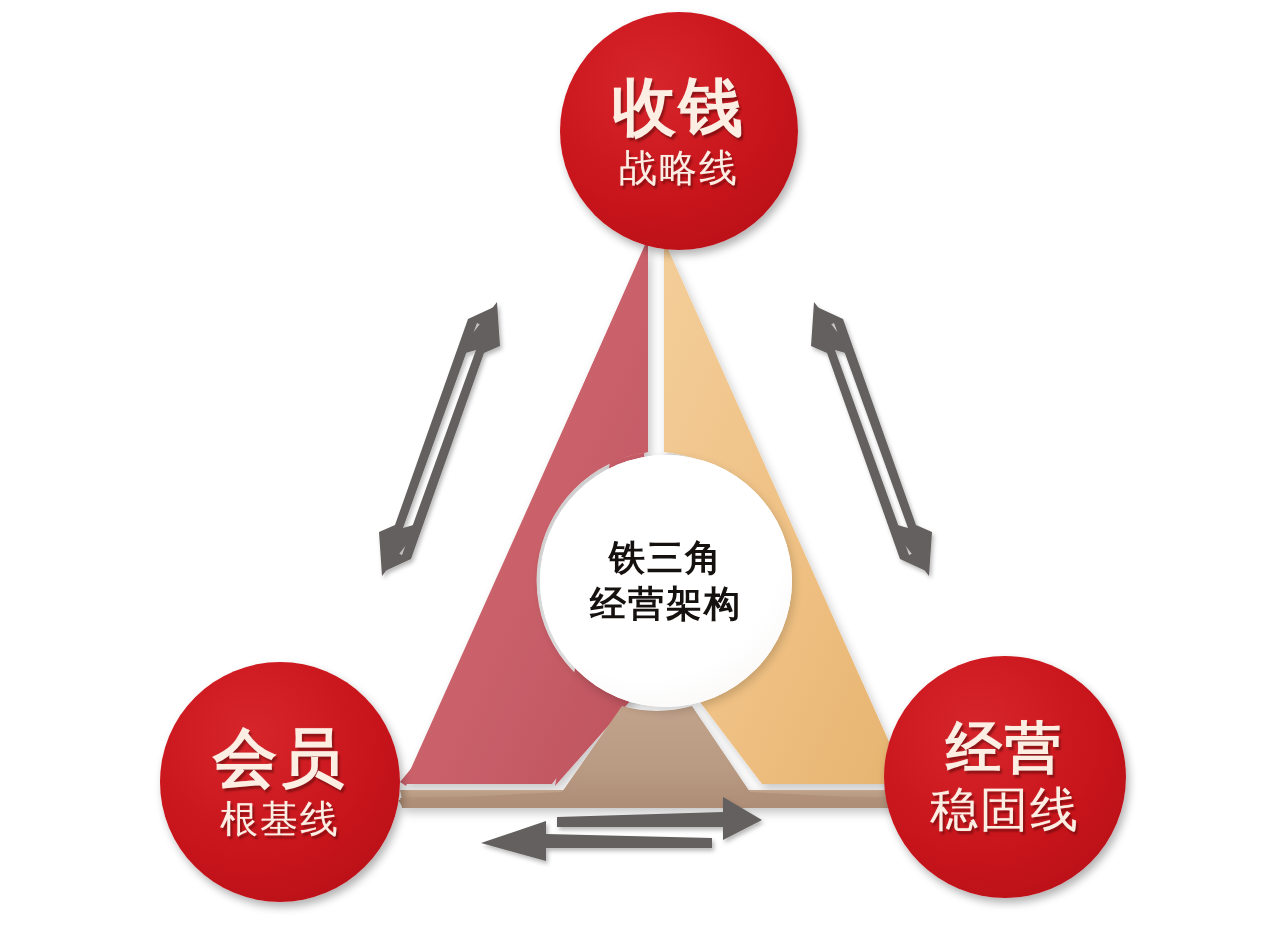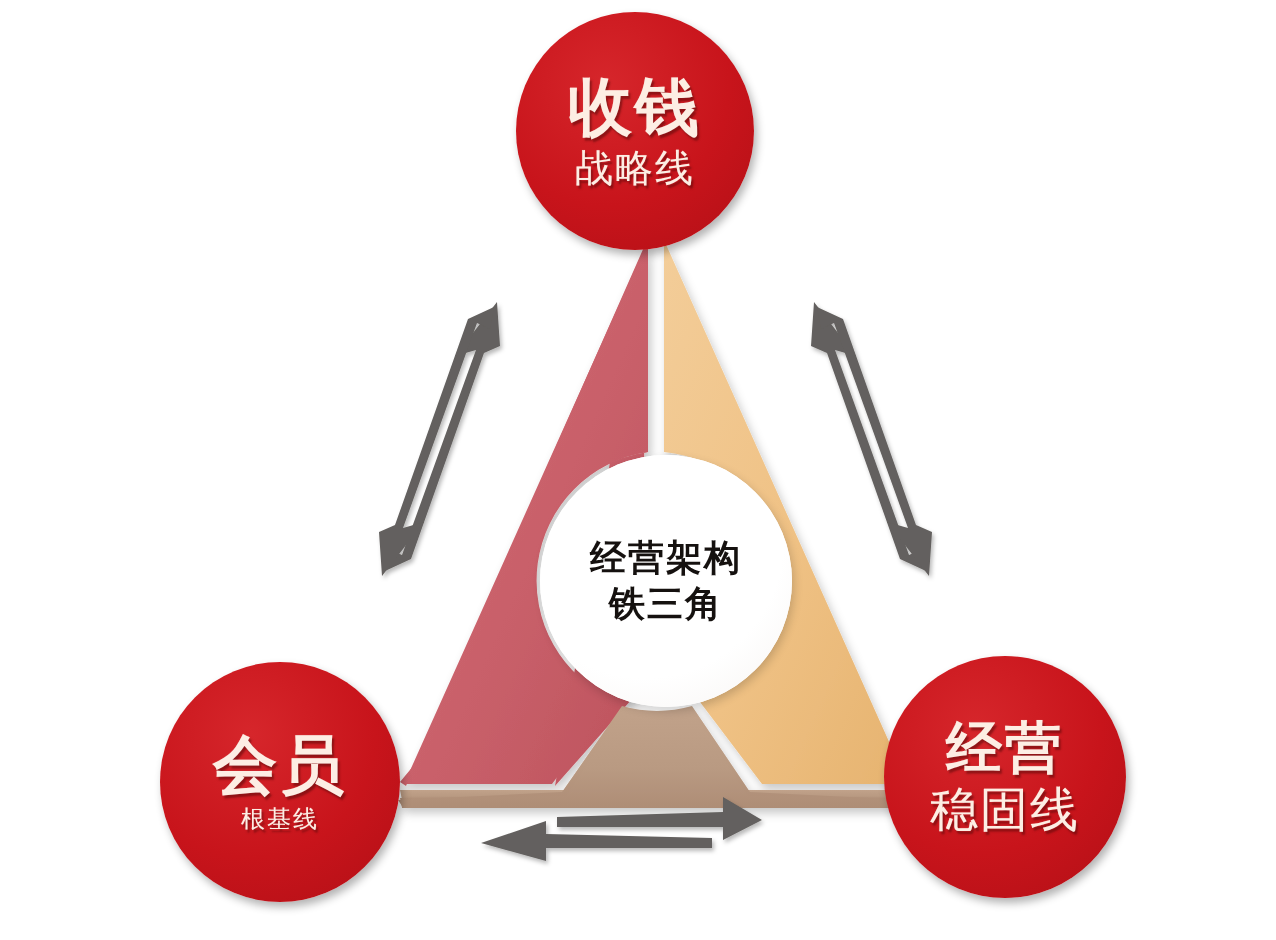--- a/index.html
+++ b/index.html
@@ -50,32 +50,32 @@
   }
   .node-red .node-sub {
     color: #fdeee4;
     font-weight: normal;
     letter-spacing: 2px;
     text-shadow: 2px 3px 2px rgba(90,10,10,0.55), 0 0 1px rgba(255,255,255,0.4);
     line-height: 1.0;
   }
 
   #node-top {
-    left: 516px; top: 12px;
+    left: 560px; top: 12px;
     width: 238px; height: 238px;
   }
   #node-top .node-title { font-size: 64px; margin-bottom: 10px; }
   #node-top .node-sub { font-size: 38px; }
 
   #node-left {
     left: 160px; top: 662px;
     width: 240px; height: 240px;
   }
   #node-left .node-title { font-size: 64px; margin-bottom: 10px; }
-  #node-left .node-sub { font-size: 24px; }
+  #node-left .node-sub { font-size: 38px; }
 
   #node-right {
     left: 884px; top: 656px;
     width: 242px; height: 242px;
   }
   #node-right .node-title { font-size: 56px; margin-bottom: 10px; }
   #node-right .node-sub { font-size: 48px; }
 
   
   #node-hub {
@@ -260,17 +260,17 @@
     <div class="node-title">会员</div>
     <div class="node-sub">根基线</div>
   </div>
 
   <div class="node-circle node-red" id="node-right">
     <div class="node-title">经营</div>
     <div class="node-sub">稳固线</div>
   </div>
 
   <div class="node-circle" id="node-hub">
+    <div class="hub-line">铁三角</div>
     <div class="hub-line">经营架构</div>
-    <div class="hub-line">铁三角</div>
   </div>
 
 </div>
 
 </body></html>

